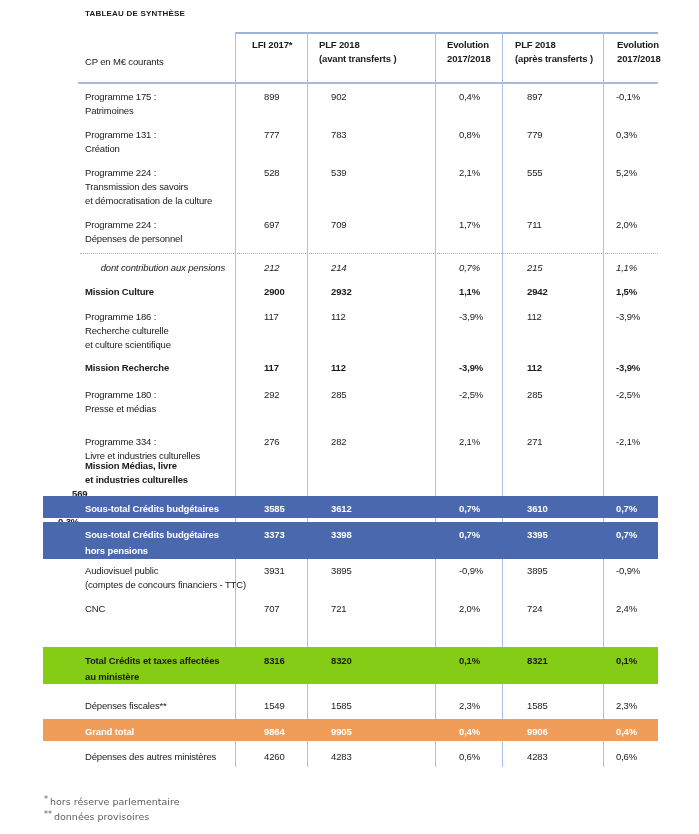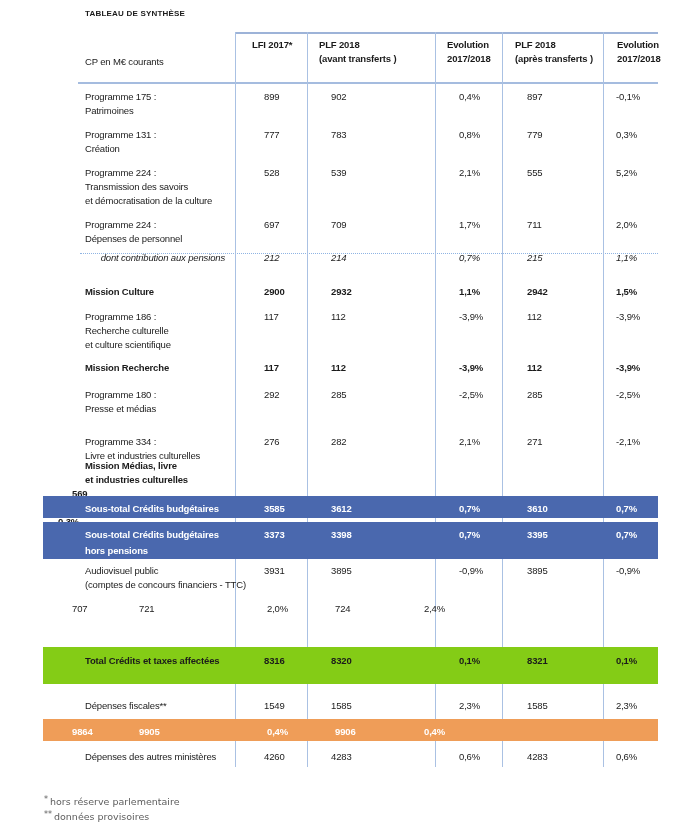--- a/index.html
+++ b/index.html
@@ -105,21 +105,21 @@
         <div class="cell lab">
           <div>Programme 224 :</div>
           <div>Dépenses de personnel</div>
         </div>
         <div class="cell val c0">697</div>
         <div class="cell val c1">709</div>
         <div class="cell val c2">1,7%</div>
         <div class="cell val c3">711</div>
         <div class="cell val c4">2,0%</div>
       </div>
-      <div class="row italic" style="top: 219px;">
+      <div class="row italic" style="top: 229px;">
         <div class="cell lab">
           <div>dont contribution aux pensions</div>
         </div>
         <div class="cell val c0">212</div>
         <div class="cell val c1">214</div>
         <div class="cell val c2">0,7%</div>
         <div class="cell val c3">215</div>
         <div class="cell val c4">1,1%</div>
       </div>
       <div class="row bold" style="top: 253px;">
@@ -213,57 +213,64 @@
           <div>Audiovisuel public</div>
           <div>(comptes de concours financiers - TTC)</div>
         </div>
         <div class="cell val c0">3931</div>
         <div class="cell val c1">3895</div>
         <div class="cell val c2">-0,9%</div>
         <div class="cell val c3">3895</div>
         <div class="cell val c4">-0,9%</div>
       </div>
       <div class="row normal" style="top: 570px;">
+        <div class="cell lab">
+          <div>CNC</div>
+        </div>
         <div class="cell val c0">707</div>
         <div class="cell val c1">721</div>
         <div class="cell val c2">2,0%</div>
         <div class="cell val c3">724</div>
         <div class="cell val c4">2,4%</div>
       </div>
       <div class="row normal" style="top: 623px;">
         <div class="cell lab">
           <div>CNL, CNV et ASTP</div>
         </div>
         <div class="cell val c0">93</div>
         <div class="cell val c1">93</div>
         <div class="cell val c2">0,0%</div>
         <div class="cell val c3">93</div>
         <div class="cell val c4">0,0%</div>
       </div>
       <div class="row yellow" style="top: 615px; height: 37px;">
         <div class="cell lab">
           <div>Total Crédits et taxes affectées</div>
+          <div>au ministère</div>
         </div>
         <div class="cell val c0">8316</div>
         <div class="cell val c1">8320</div>
         <div class="cell val c2">0,1%</div>
         <div class="cell val c3">8321</div>
         <div class="cell val c4">0,1%</div>
       </div>
       <div class="row normal" style="top: 667px;">
         <div class="cell lab">
           <div>Dépenses fiscales**</div>
         </div>
         <div class="cell val c0">1549</div>
         <div class="cell val c1">1585</div>
         <div class="cell val c2">2,3%</div>
         <div class="cell val c3">1585</div>
         <div class="cell val c4">2,3%</div>
       </div>
       <div class="row orange" style="top: 687px; height: 22px;">
+        <div class="cell lab">
+          <div>Grand total</div>
+        </div>
         <div class="cell val c0">9864</div>
         <div class="cell val c1">9905</div>
         <div class="cell val c2">0,4%</div>
         <div class="cell val c3">9906</div>
         <div class="cell val c4">0,4%</div>
       </div>
       <div class="row normal" style="top: 718px;">
         <div class="cell lab">
           <div>Dépenses des autres ministères</div>
         </div>

